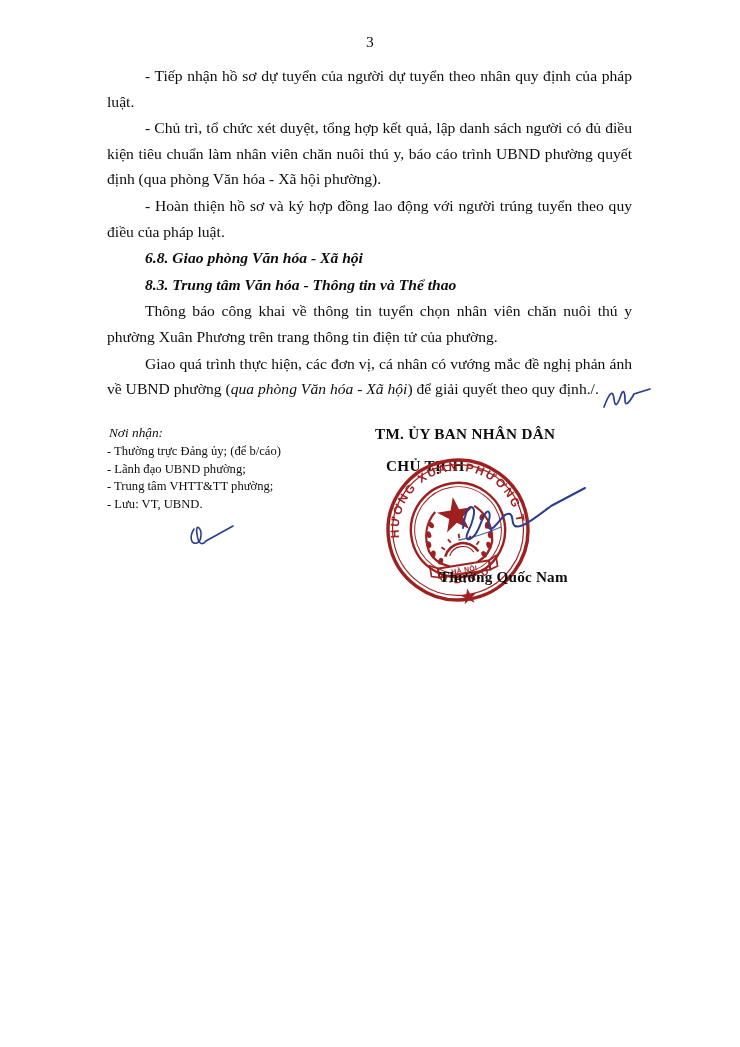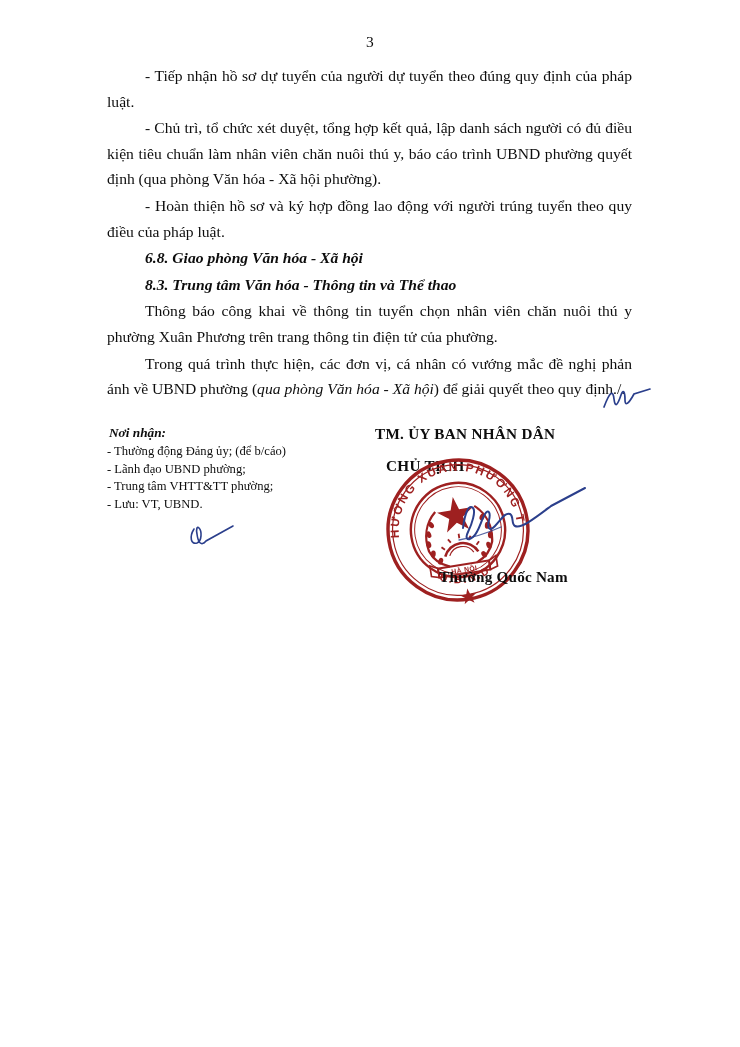--- a/index.html
+++ b/index.html
@@ -62,21 +62,21 @@
     height: 190px;
   }
   #recipients {
     position: absolute;
     left: 0;
     top: 0;
     width: 240px;
   }
   .recip-title {
     font-size: 13.3px;
-    font-weight: bold;
+    font-weight: normal;
     font-style: italic;
     line-height: 18px;
     margin: 0 0 1px 2px;
   }
   .recip-item {
     font-size: 12.6px;
     line-height: 17.6px;
     margin: 0;
     white-space: nowrap;
   }
@@ -133,38 +133,38 @@
 </style>
 </head>
 <body>
 
 <div id="page">
 
   <div class="page-number">3</div>
 
   <div id="content">
 
-    <p class="body-par">- Tiếp nhận hồ sơ dự tuyển của người dự tuyển theo đúng quy định của pháp luật.</p>
+    <p class="body-par">- Tiếp nhận hồ sơ dự tuyển của người dự tuyển theo nhân quy định của pháp luật.</p>
     <p class="body-par">- Chủ trì, tổ chức xét duyệt, tổng hợp kết quả, lập danh sách người có đủ điều kiện tiêu chuẩn làm nhân viên chăn nuôi thú y, báo cáo trình UBND phường quyết định (qua phòng Văn hóa - Xã hội phường).</p>
     <p class="body-par">- Hoàn thiện hồ sơ và ký hợp đồng lao động với người trúng tuyển theo quy điều của pháp luật.</p>
 
     <p class="sub-head">6.8. Giao phòng Văn hóa - Xã hội</p>
 
     <p class="sub-head">8.3. Trung tâm Văn hóa - Thông tin và Thể thao</p>
     <p class="body-par">Thông báo công khai về thông tin tuyển chọn nhân viên chăn nuôi thú y phường Xuân Phương trên trang thông tin điện tử của phường.</p>
 
-    <p class="body-par"><span>Trong quá trình thực hiện, các đơn vị, cá nhân có vướng mắc đề nghị phản ánh về UBND phường (</span><span class="ital">qua phòng Văn hóa - Xã hội</span><span>) để giải quyết theo quy định./.</span></p>
+    <p class="body-par"><span>Giao quá trình thực hiện, các đơn vị, cá nhân có vướng mắc đề nghị phản ánh về UBND phường (</span><span class="ital">qua phòng Văn hóa - Xã hội</span><span>) để giải quyết theo quy định./.</span></p>
 
   </div>
 
   <div id="footer">
 
     <div id="recipients">
       <p class="recip-title">Nơi nhận:</p>
-      <p class="recip-item">- Thường động Đảng ủy; (để b/cáo)</p>
+      <p class="recip-item">- Thường trực Đảng ủy; (để b/cáo)</p>
       <p class="recip-item">- Lãnh đạo UBND phường;</p>
       <p class="recip-item">- Trung tâm VHTT&amp;TT phường;</p>
       <p class="recip-item">- Lưu: VT, UBND.</p>
     </div>
 
     <div id="signature-block">
       <p class="sig-line1">TM. ỦY BAN NHÂN DÂN</p>
       <p class="sig-line2">CHỦ TỊCH</p>
     </div>
 

